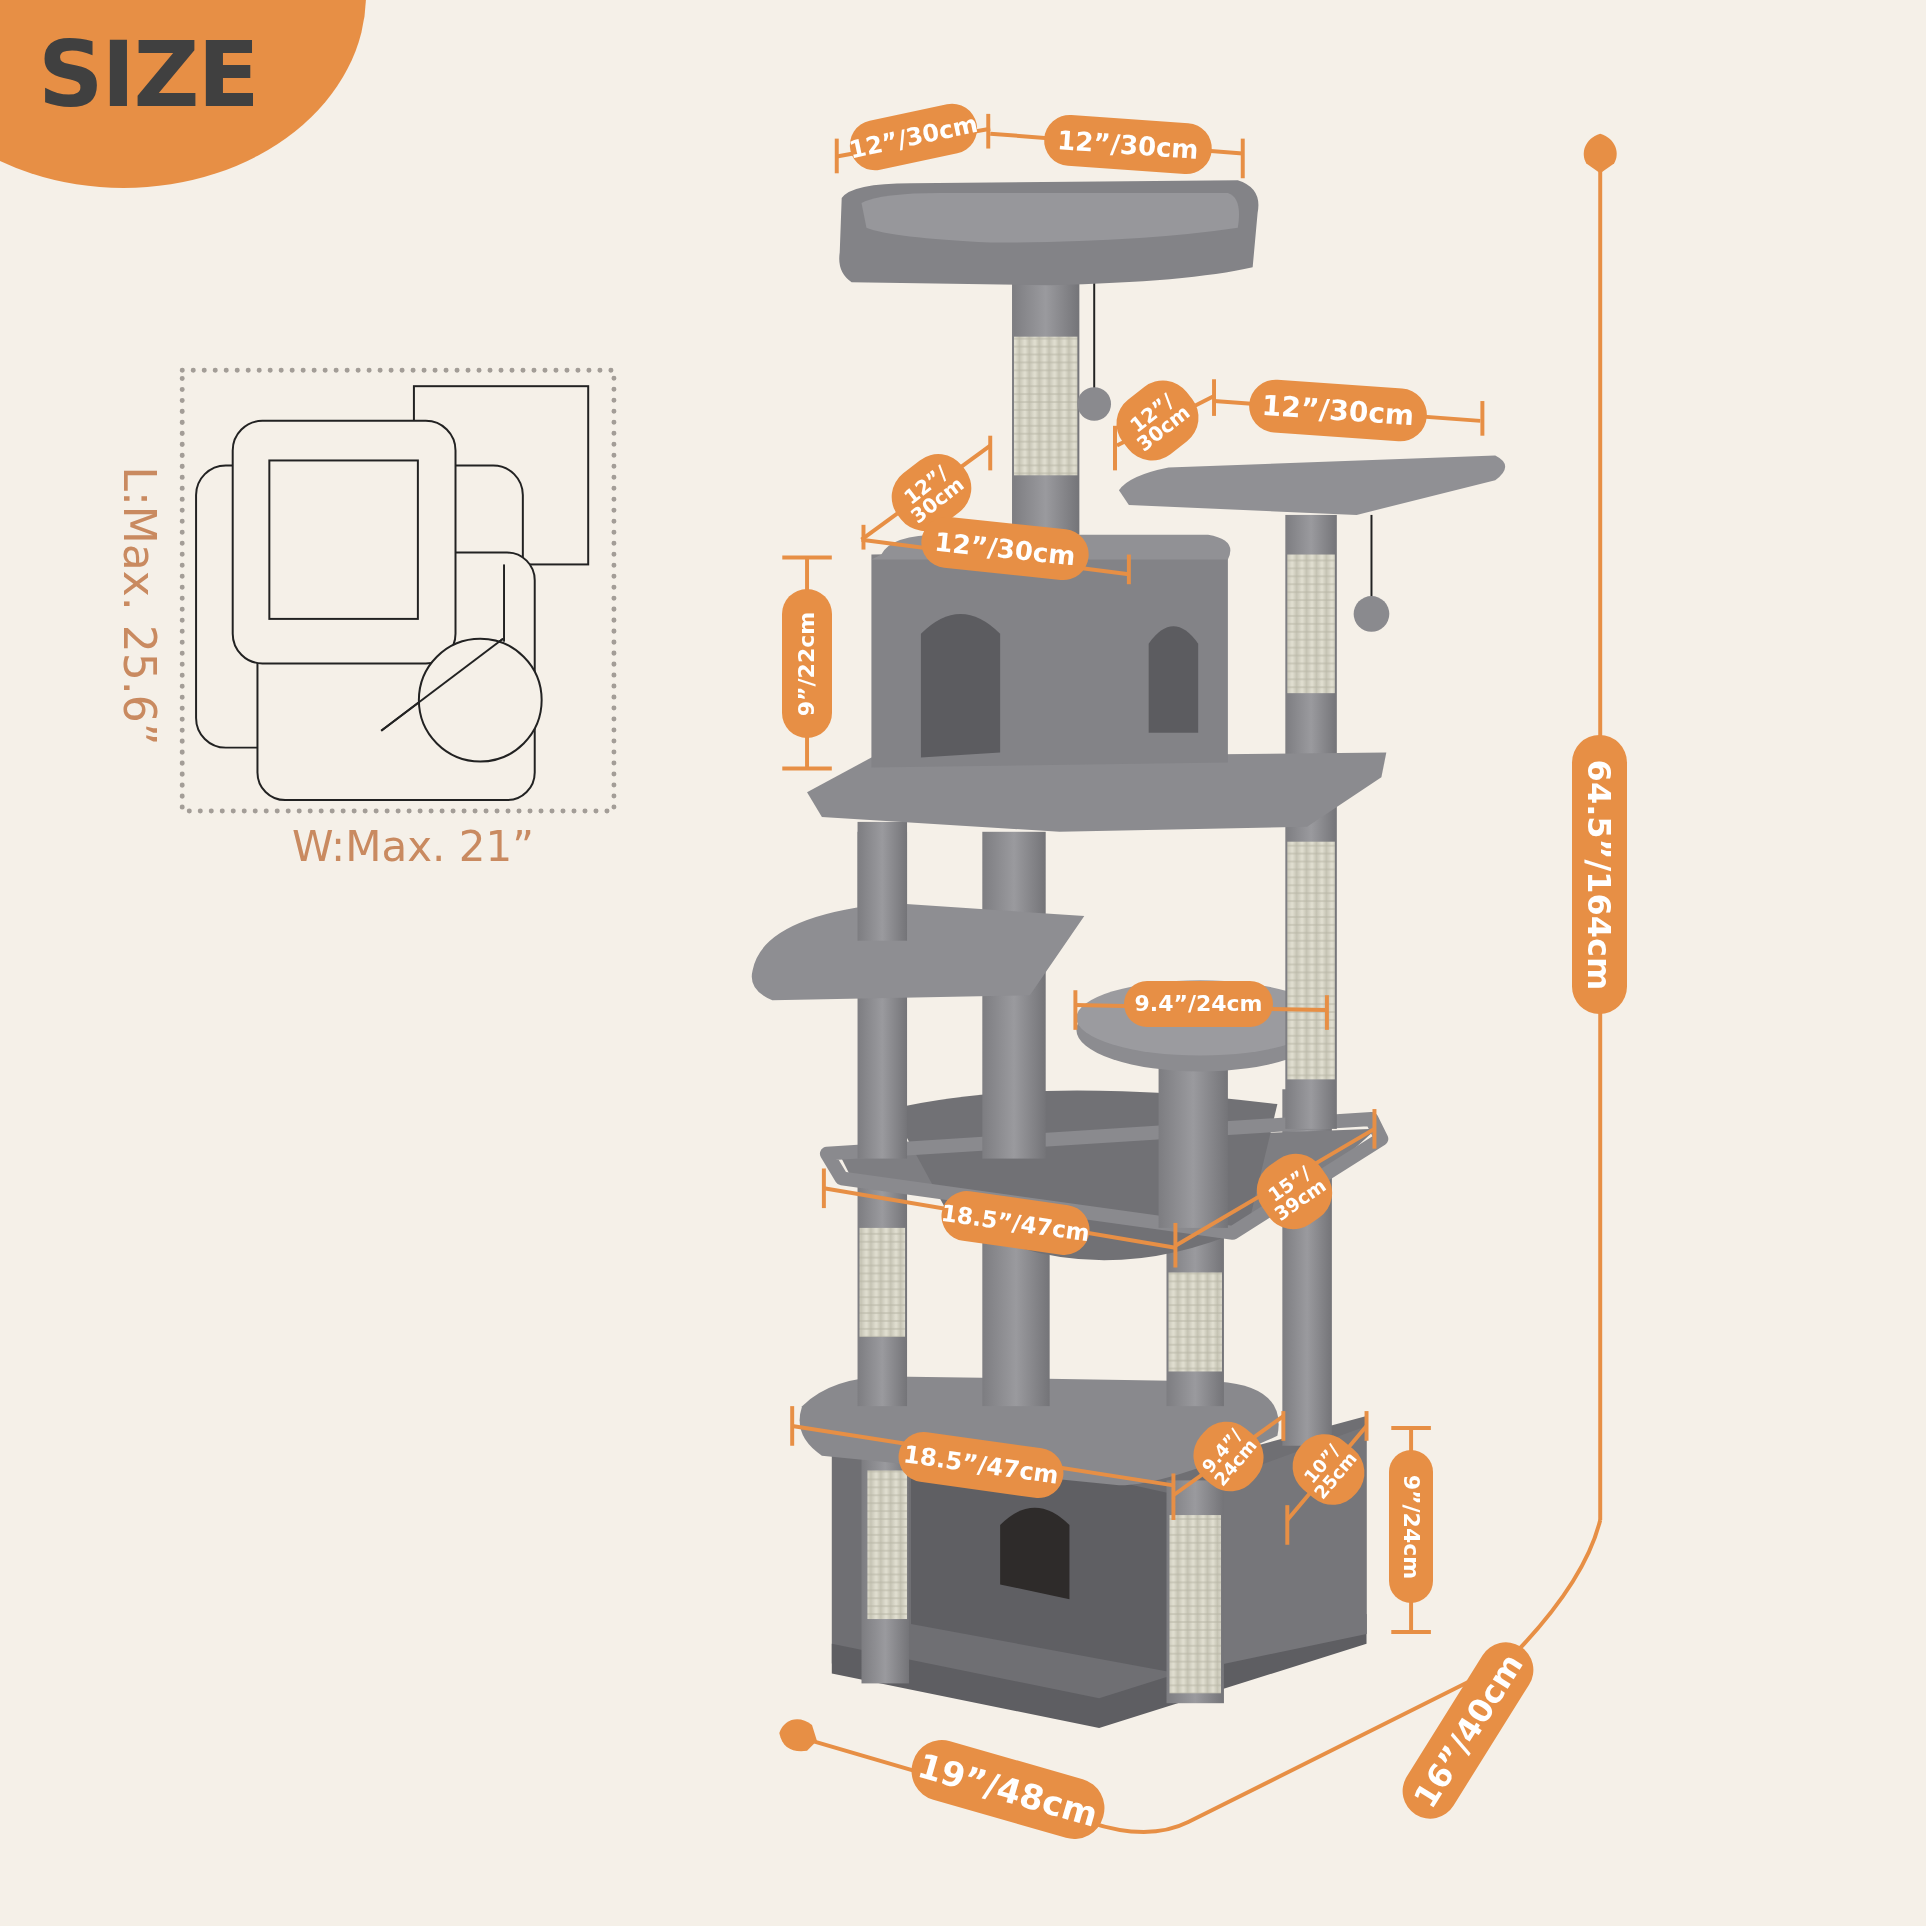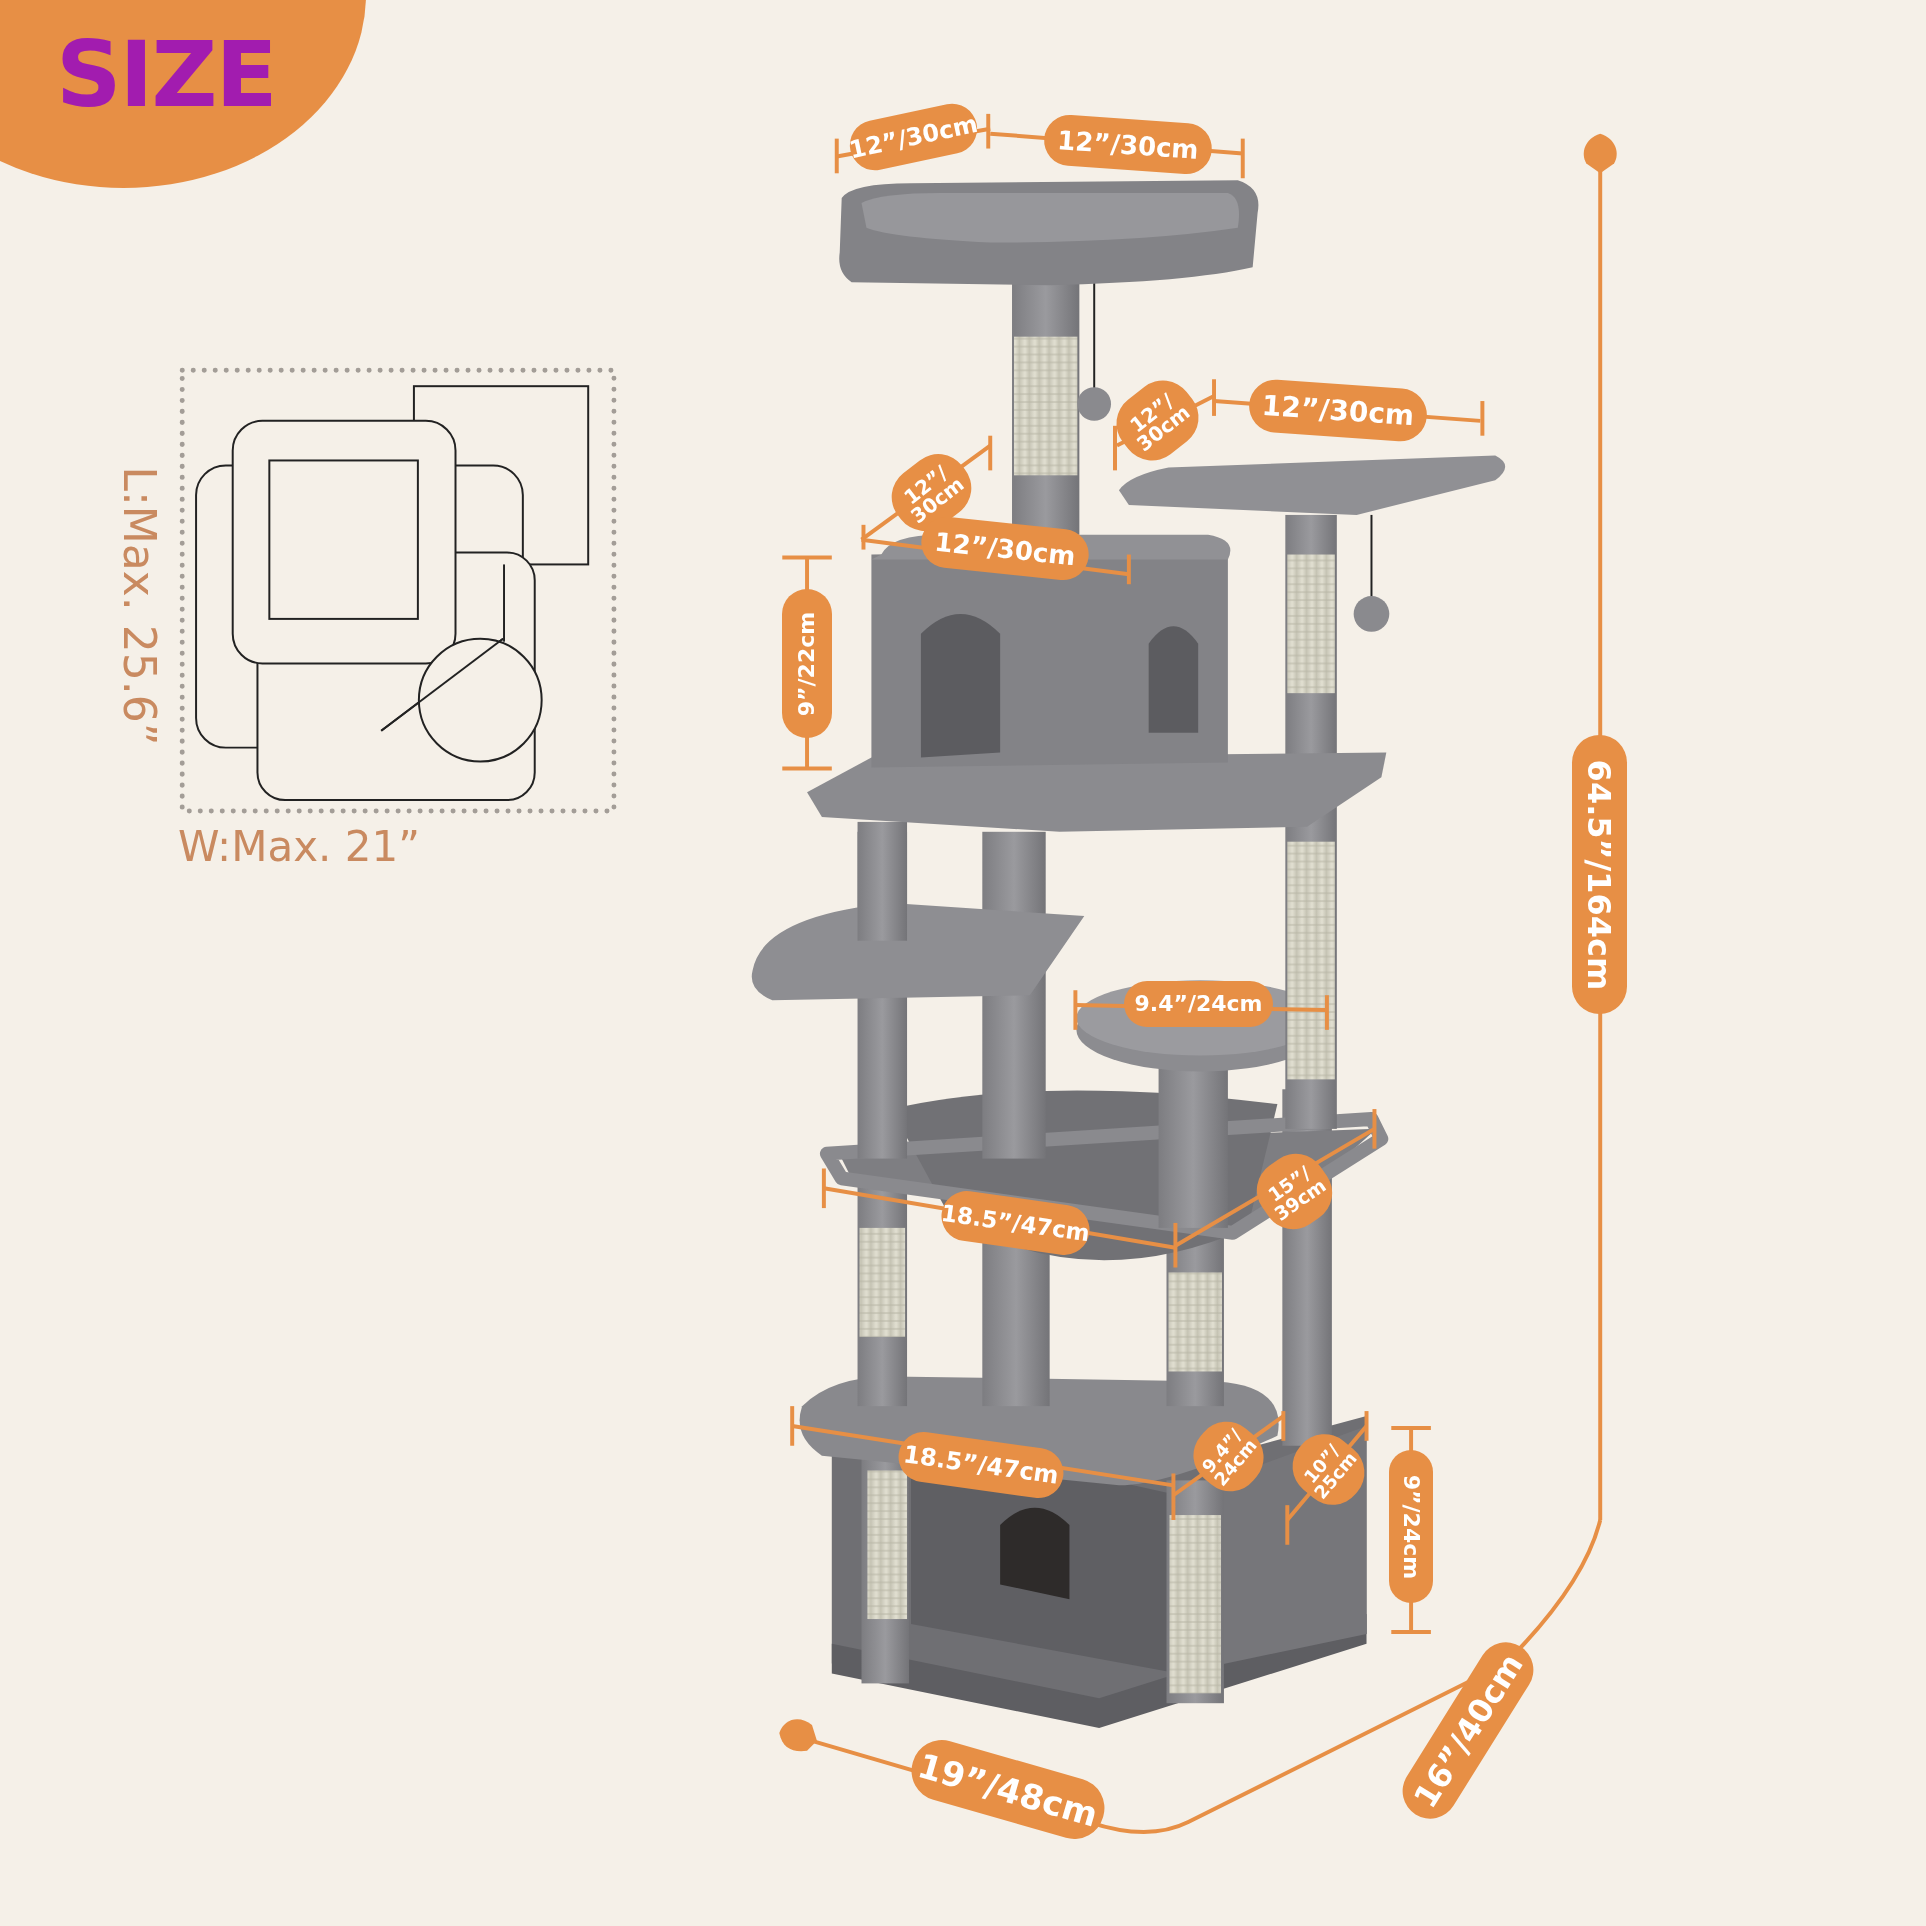--- a/index.html
+++ b/index.html
@@ -1,21 +1,21 @@
 <!DOCTYPE html>
 <html><head>
 <meta charset="utf-8">
 <style>
   html, body { margin:0; padding:0; }
   body { width:1927px; height:1927px; background:#f5f0e8; position:relative; overflow:hidden; font-family:"DejaVu Sans", sans-serif; }
   .size-badge { position:absolute; left:-119px; top:-198px; width:485px; height:386px; border-radius:50%; background:#e78f45; }
-  .size-title { position:absolute; left:56px; top:22px; color:#a21caf; font-weight:bold; font-size:91px; letter-spacing:-2px; font-family:"DejaVu Sans", sans-serif; }
+  .size-title { position:absolute; left:38px; top:22px; color:#404040; font-weight:bold; font-size:91px; letter-spacing:-2px; font-family:"DejaVu Sans", sans-serif; }
   .fp-l { position:absolute; left:99px; top:457px; width:79px; height:297px; }
   .fp-l span { position:absolute; left:50%; top:50%; transform:translate(-50%,-50%) rotate(90deg); white-space:nowrap; color:#c98a60; font-size:44px; font-family:"DejaVu Sans", sans-serif; }
-  .fp-w { position:absolute; left:178px; top:822px; width:356px; text-align:left; color:#c98a60; font-size:42px; font-family:"DejaVu Sans", sans-serif; }
+  .fp-w { position:absolute; left:178px; top:822px; width:356px; text-align:right; color:#c98a60; font-size:42px; font-family:"DejaVu Sans", sans-serif; }
   svg.main { position:absolute; left:0; top:0; }
   .lbl { position:absolute; display:flex; align-items:center; justify-content:center; background:#e78f45; color:#fff; font-weight:bold; font-family:"DejaVu Sans", sans-serif; border-radius:30px; white-space:nowrap; line-height:1; text-align:center; }
   .lbl.two { flex-direction:column; line-height:0.95; }
 </style>
 </head>
 <body>
 
 <div class="size-badge"></div>
 <div class="size-title">SIZE</div>
 

